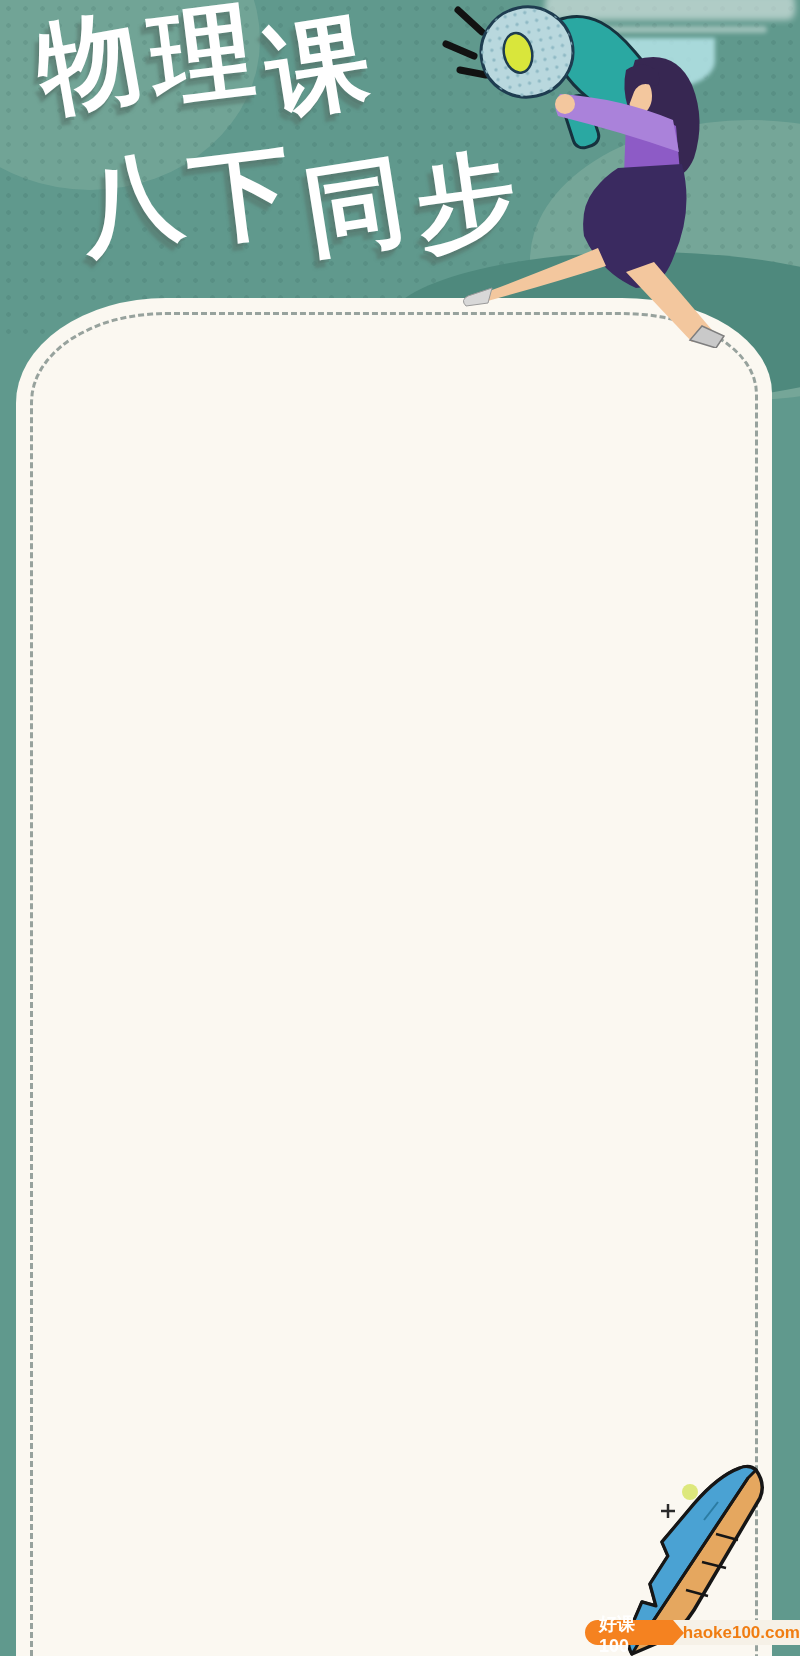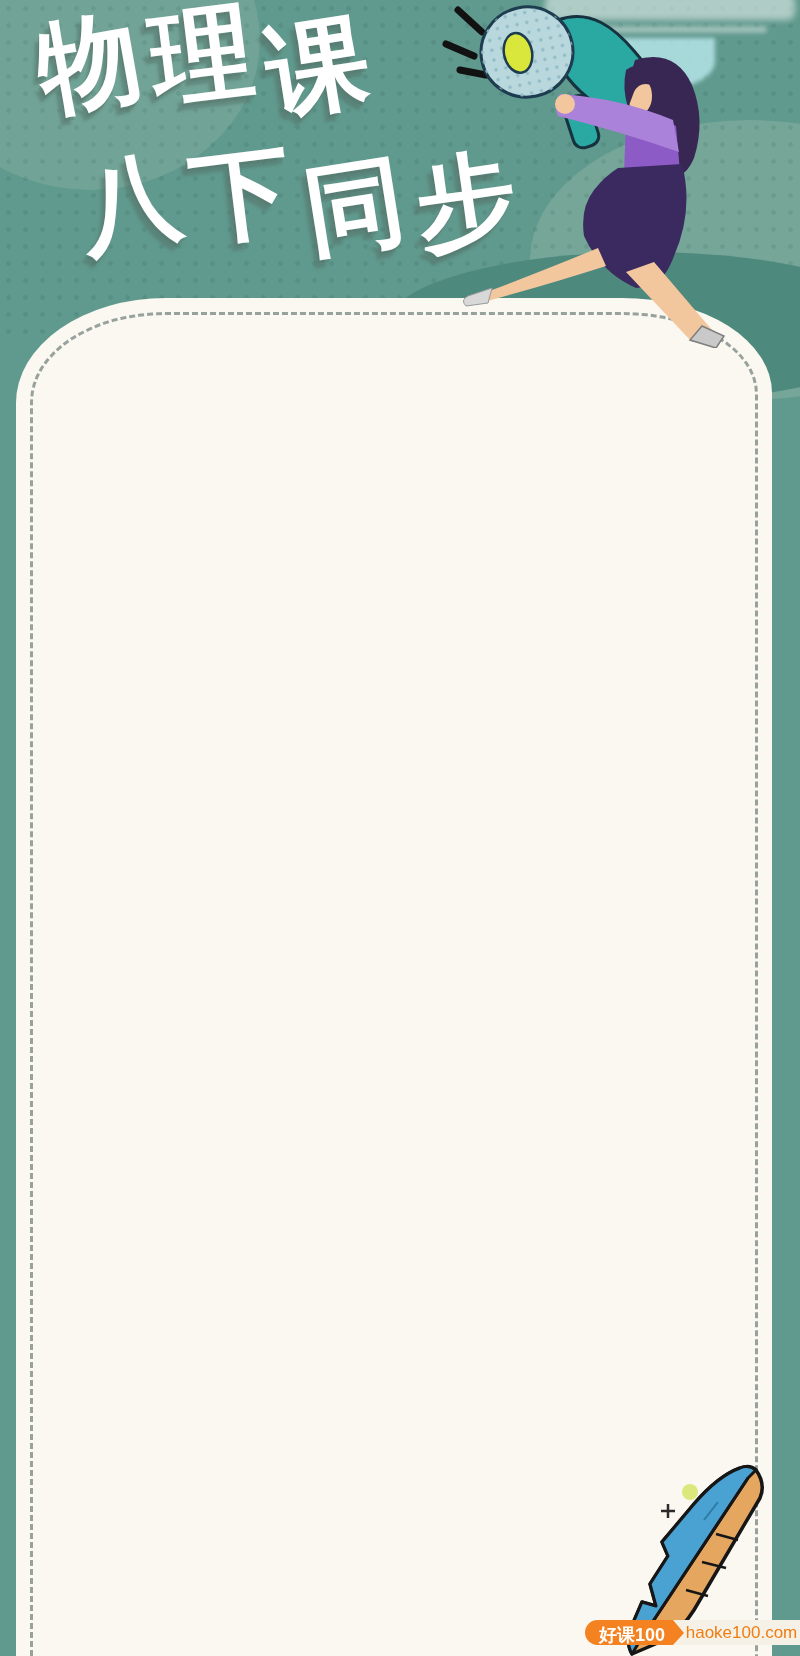--- a/index.html
+++ b/index.html
@@ -64,21 +64,21 @@
 
   .feather{position:absolute;left:598px;top:1392px;z-index:6;}
 
   
   .badge{position:absolute;left:585px;top:1620px;right:0;height:25px;display:flex;
         border-radius:13px 0 0 13px;overflow:visible;z-index:9;}
   .badge-left{position:relative;background:#f58220;color:#fff;font-size:18px;font-weight:bold;
         display:flex;align-items:center;padding:4px 8px 0 14px;border-radius:13px 0 0 13px;z-index:1;}
   .badge-left::after{content:'';position:absolute;right:-11px;top:0;
         border-left:11px solid #f58220;border-top:13px solid transparent;border-bottom:12px solid transparent;}
-  .badge-right{flex:1;background:#f6f1e7;color:#f07d12;font-size:17px;font-weight:normal;
+  .badge-right{flex:1;background:#f6f1e7;color:#f07d12;font-size:17px;font-weight:bold;
         display:flex;align-items:center;justify-content:center;padding-left:10px;}
 </style>
 </head>
 <body>
 
 <div class="stage">
 
   <div class="blob-tl"></div>
   <div class="blob-right"></div>
   <div class="hero-dots"></div>

